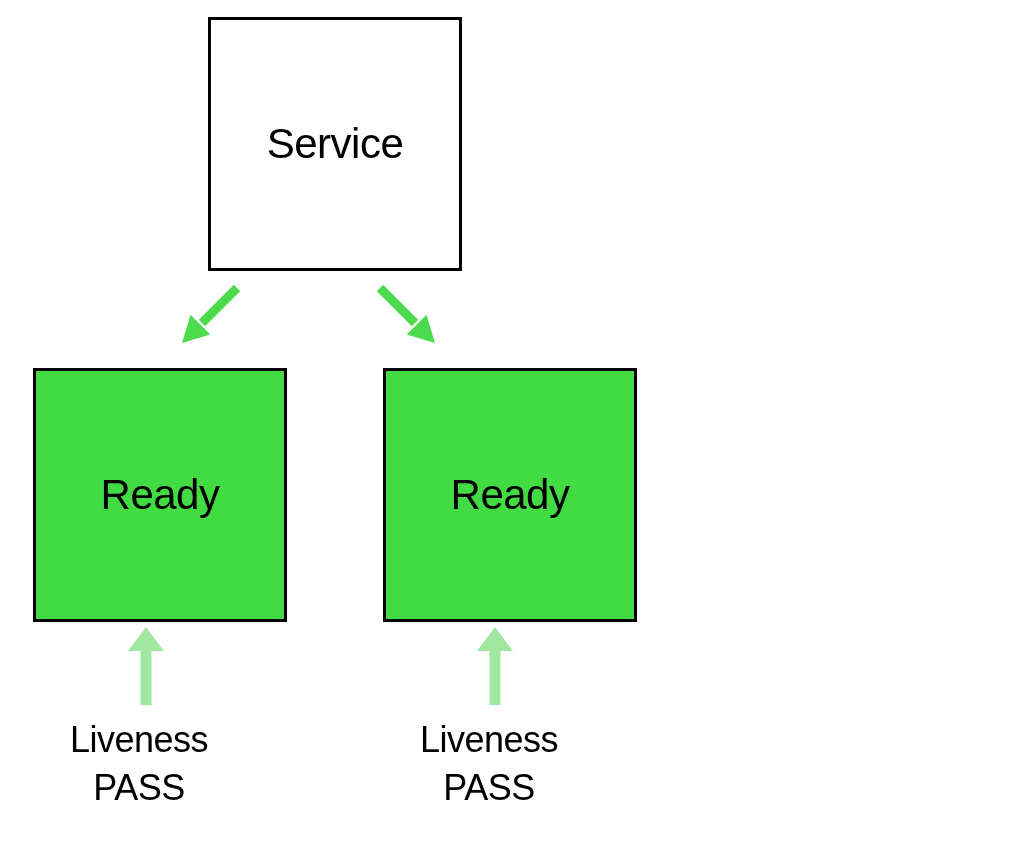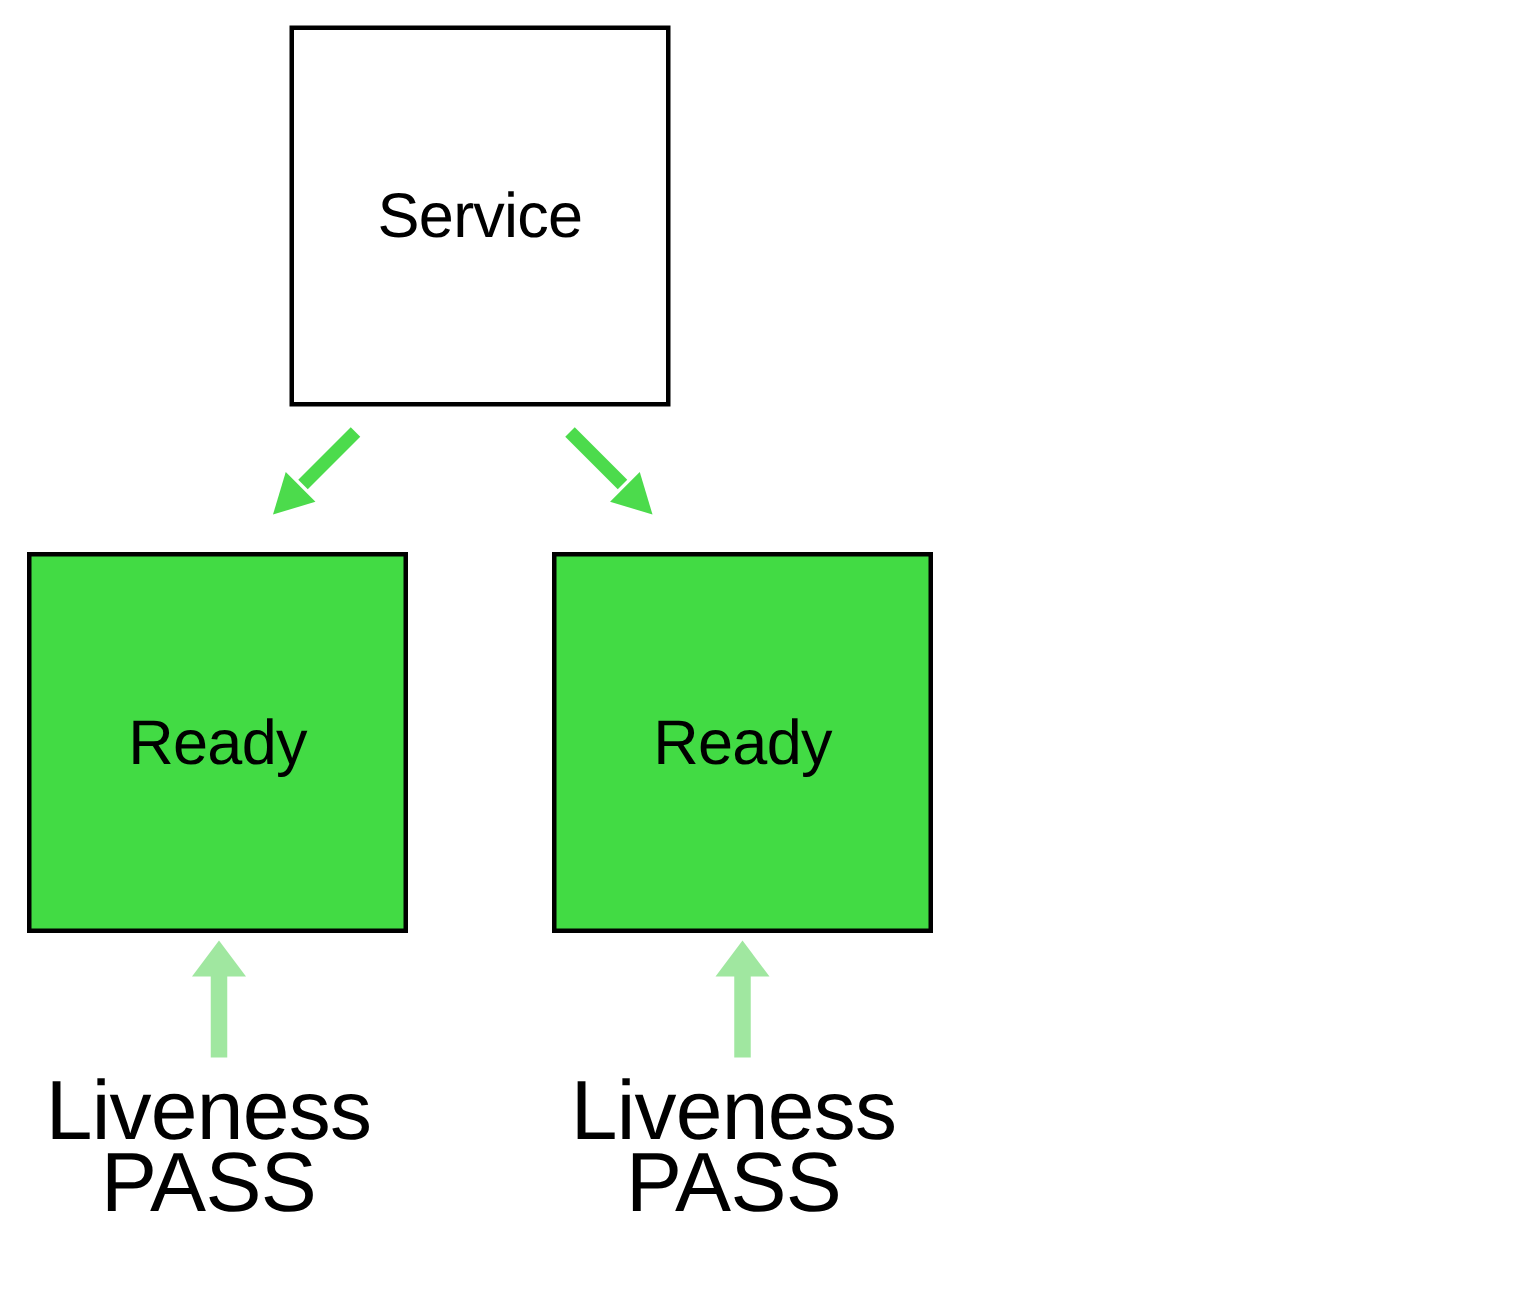--- a/index.html
+++ b/index.html
@@ -27,20 +27,21 @@
   .box {
     position: absolute;
     box-sizing: border-box;
     border: 3px solid var(--border, #000000);
     display: flex;
     align-items: center;
     justify-content: center;
     font-size: 42px;
     line-height: 1;
     letter-spacing: -0.5px;
+    margin-left: 15px;
   }
   .service-box {
     left: 193px;
     top: 17px;
     width: 254px;
     height: 254px;
     background: #ffffff;
   }
   .pod-box {
     top: 368px;
@@ -48,21 +49,21 @@
     height: 254px;
     background: var(--pod-fill, #42db44);
   }
   .pod-left  { left: 18px; }
   .pod-right { left: 368px; }
   .probe-label {
     position: absolute;
     top: 716px;
     width: 220px;
     text-align: center;
-    font-size: 56px;
+    font-size: 36px;
     line-height: 48px;
     letter-spacing: -0.5px;
   }
   .probe-left  { left: 29px; }
   .probe-right { left: 379px; }
 </style>
 </head>
 <body>
 
 <div class="canvas">

